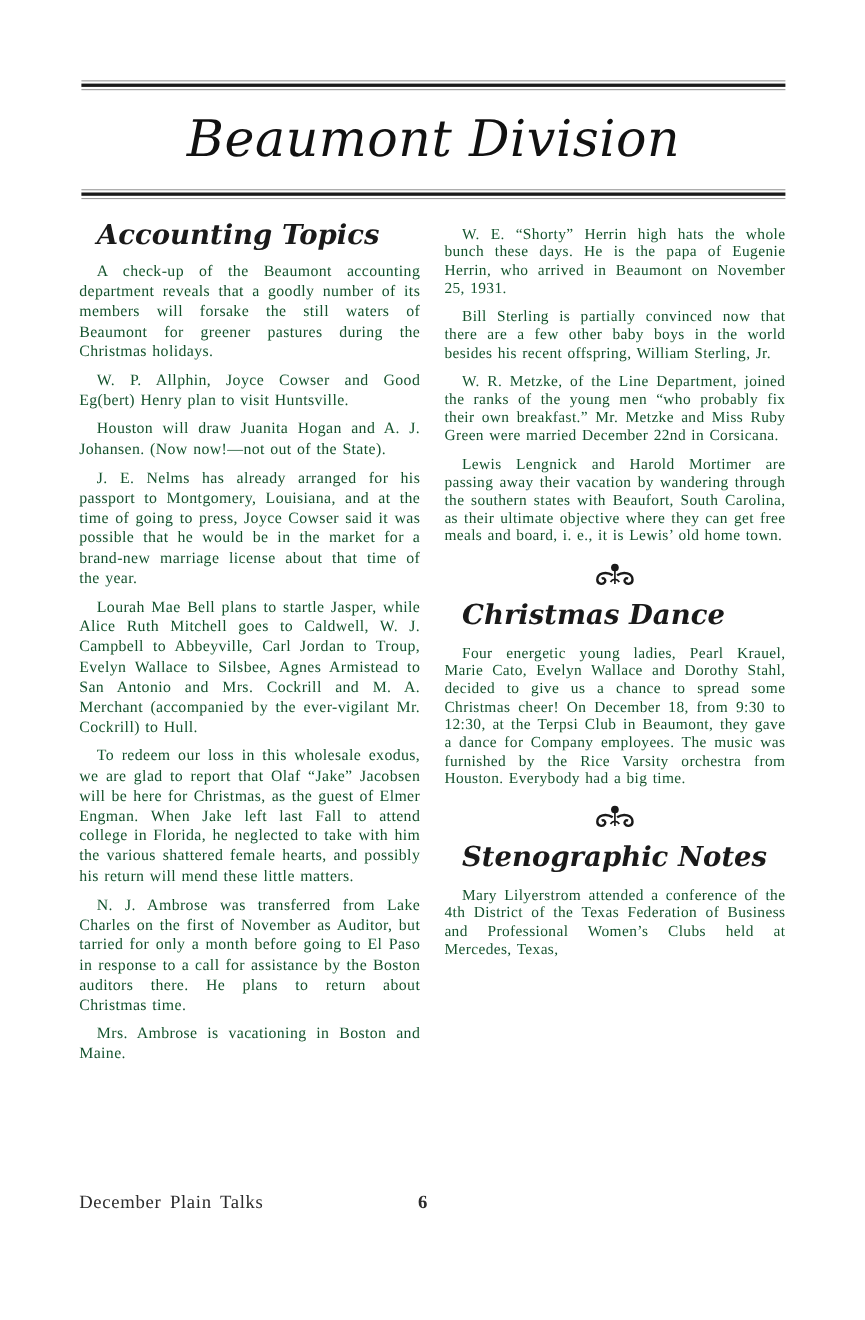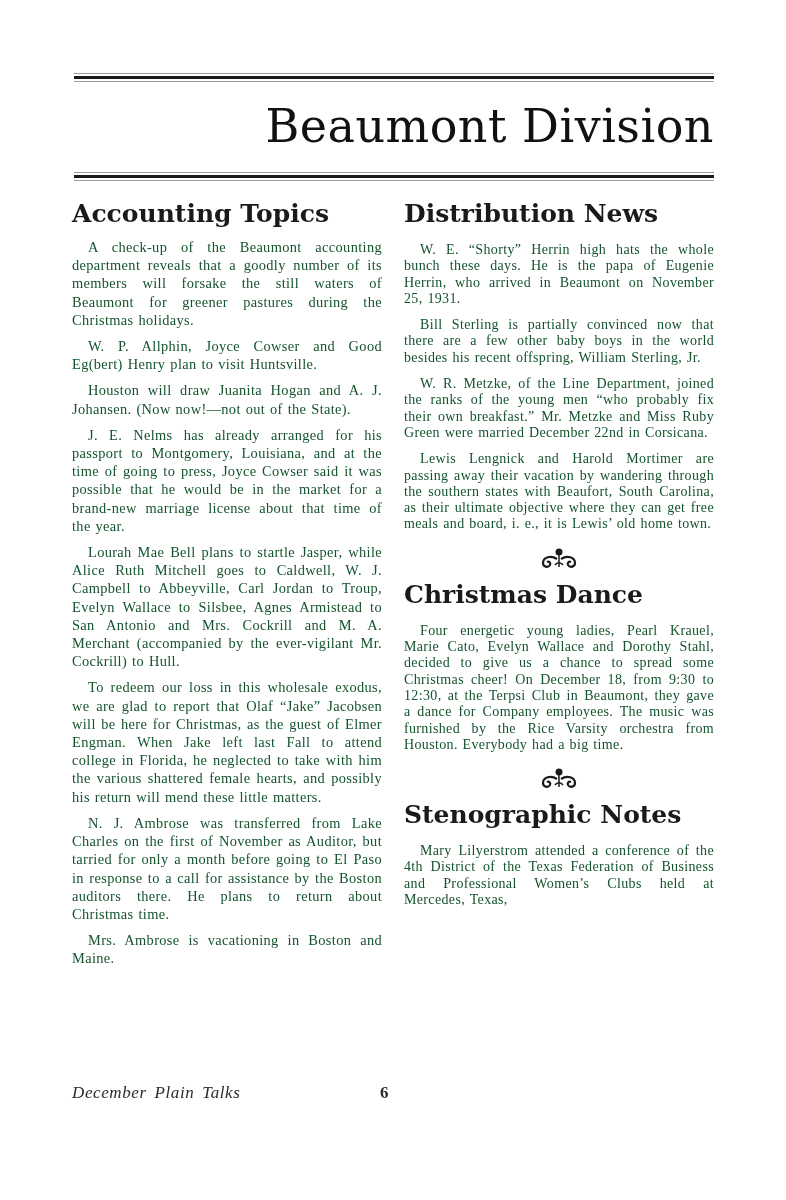--- a/index.html
+++ b/index.html
@@ -19,38 +19,40 @@
   }
   .rule .l1, .rule .l2, .rule .l3 { position: absolute; left: 0; right: 0; }
   .rule .l1 { top: 0; height: 1px; background: #9a9a9a; }
   .rule .l2 { top: 3px; height: 3px; background: #1a1a1a; }
   .rule .l3 { top: 8px; height: 1px; background: #9a9a9a; }
   .rule.top { top: 73px; }
   .rule.bottom { top: 172px; }
 
   .masthead {
     position: absolute; left: 74px; width: 640px; top: 93px; height: 70px;
-    text-align: right;
+    text-align: center;
     font-family: "DejaVu Serif", "Liberation Serif", serif;
+    font-style: italic;
     font-size: 46px;
     line-height: 66px;
     color: #111;
     letter-spacing: 0.5px;
   }
 
   .col { position: absolute; top: 196px; }
   .col.left { left: 72px; width: 310px; }
   .col.right { left: 404px; width: 310px; }
 
   .section-title {
     font-family: "DejaVu Serif", "Liberation Serif", serif;
+    font-style: italic;
     font-size: 25px;
     line-height: 36px;
     color: #1a1a1a;
-    margin: 0 0 6px 0;
+    margin: 0 0 6px 16px;
     white-space: nowrap;
   }
 
   p.para {
     margin: 0 0 8px 0;
     font-family: "Liberation Serif", "DejaVu Serif", serif;
     font-size: 14.4px;
     line-height: 18.2px;
     text-align: justify;
     text-indent: 16px;
@@ -64,21 +66,21 @@
     display: block;
     width: 40px; height: 24px;
     margin: 14px auto 6px auto;
   }
 
   .footer {
     position: absolute; top: 1083px; left: 72px; width: 330px; height: 24px;
     font-family: "Liberation Serif", "DejaVu Serif", serif;
     font-size: 17px; color: #2c2c2c;
   }
-  .footer .pub { position: absolute; left: 0; top: 0; font-style: italic; letter-spacing: 0.6px; word-spacing: 3px; }
+  .footer .pub { position: absolute; left: 0; top: 0; letter-spacing: 0.6px; word-spacing: 3px; }
   .footer .num { position: absolute; left: 308px; top: 0; font-weight: bold; }
 </style>
 </head>
 <body>
 
 <div class="page">
 
   <div class="rule top">
     <div class="l1"></div>
       <div class="l2"></div>
@@ -100,21 +102,20 @@
       <p class="para">J. E. Nelms has already arranged for his passport to Montgomery, Louisiana, and at the time of going to press, Joyce Cowser said it was possible that he would be in the market for a brand-new marriage license about that time of the year.</p>
       <p class="para">Lourah Mae Bell plans to startle Jasper, while Alice Ruth Mitchell goes to Caldwell, W. J. Campbell to Abbeyville, Carl Jordan to Troup, Evelyn Wallace to Silsbee, Agnes Armistead to San Antonio and Mrs. Cockrill and M. A. Merchant (accompanied by the ever-vigilant Mr. Cockrill) to Hull.</p>
       <p class="para">To redeem our loss in this wholesale exodus, we are glad to report that Olaf “Jake” Jacobsen will be here for Christmas, as the guest of Elmer Engman. When Jake left last Fall to attend college in Florida, he neglected to take with him the various shattered female hearts, and possibly his return will mend these little matters.</p>
       <p class="para">N. J. Ambrose was transferred from Lake Charles on the first of November as Auditor, but tarried for only a month before going to El Paso in response to a call for assistance by the Boston auditors there. He plans to return about Christmas time.</p>
       <p class="para">Mrs. Ambrose is vacationing in Boston and Maine.</p>
     </div>
   </div>
 
   <div class="col right">
     <div>
-      <h2 class="section-title">Distribution News</h2>
       <p class="para">W. E. “Shorty” Herrin high hats the whole bunch these days. He is the papa of Eugenie Herrin, who arrived in Beaumont on November 25, 1931.</p>
       <p class="para">Bill Sterling is partially convinced now that there are a few other baby boys in the world besides his recent offspring, William Sterling, Jr.</p>
       <p class="para">W. R. Metzke, of the Line Department, joined the ranks of the young men “who probably fix their own breakfast.” Mr. Metzke and Miss Ruby Green were married December 22nd in Corsicana.</p>
       <p class="para">Lewis Lengnick and Harold Mortimer are passing away their vacation by wandering through the southern states with Beaufort, South Carolina, as their ultimate objective where they can get free meals and board, i. e., it is Lewis’ old home town.</p>
     </div>
 
     <svg class="ornament" viewBox="0 0 40 24">
       <circle cx="20" cy="5" r="3.5" fill="#1a1a1a"></circle>
       <path d="M20 8 L20 20" stroke="#1a1a1a" stroke-width="1.5"></path>
       <path d="M18 12 C12 8, 4 10, 4 16 C4 20, 9 21, 11 18 C12 16, 10 14, 8 15" fill="none" stroke="#1a1a1a" stroke-width="2.2"></path>

